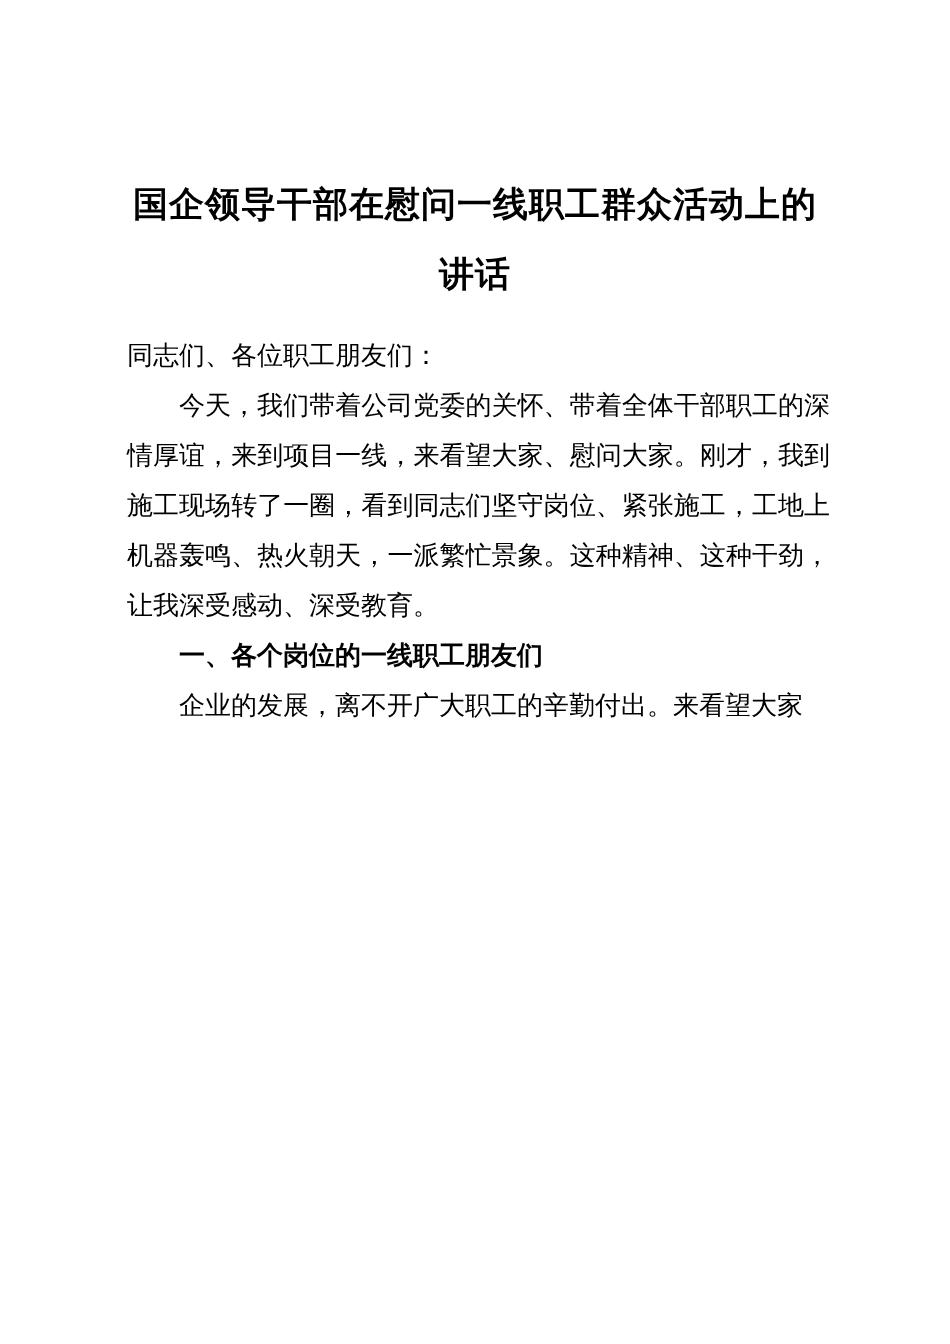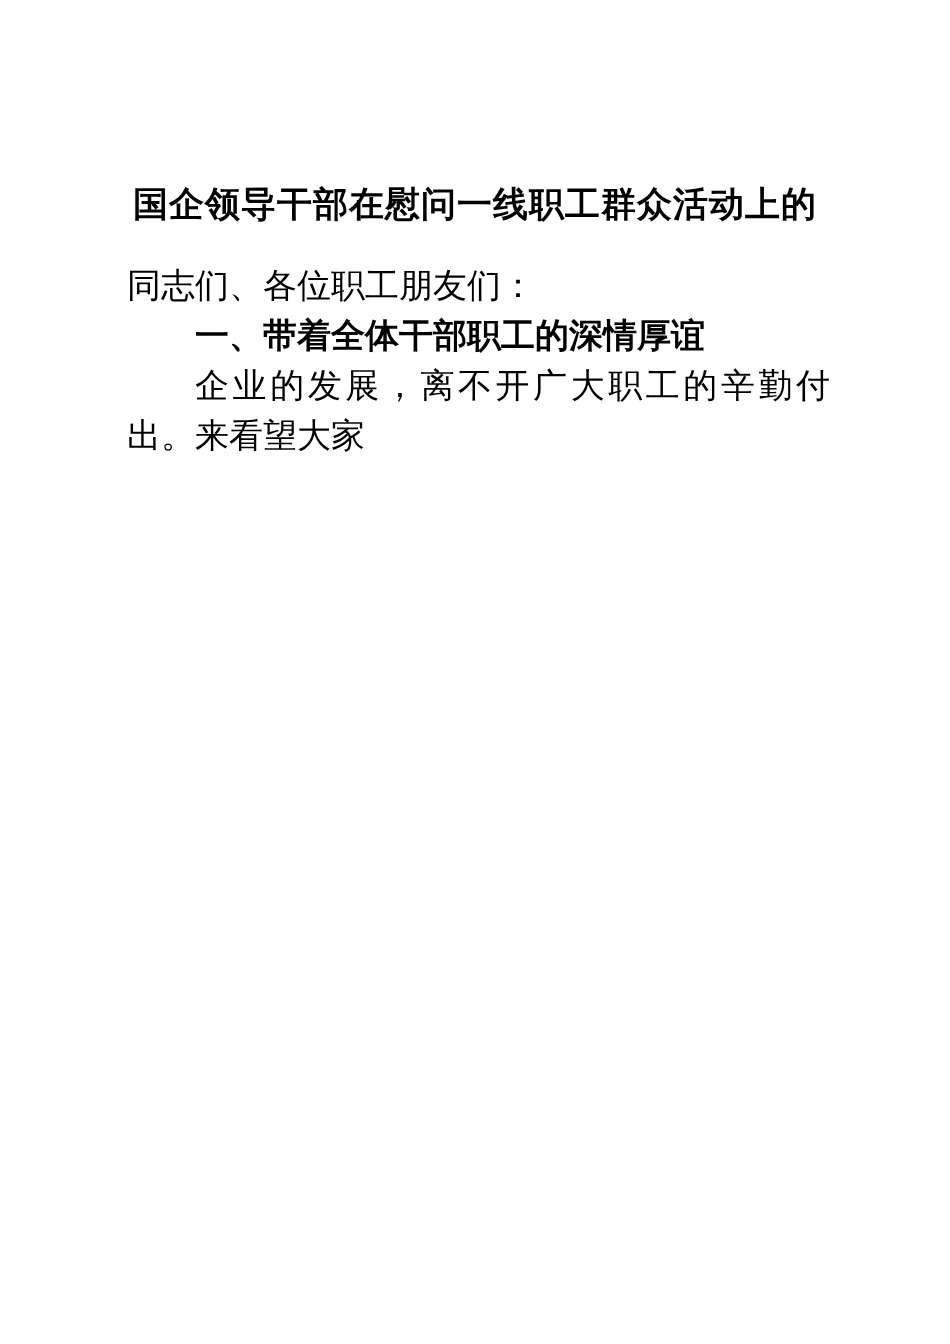--- a/index.html
+++ b/index.html
@@ -27,21 +27,21 @@
     line-height: 70px;
     font-weight: 700;
     letter-spacing: 1px;
   }
   .title-line {
     display: block;
   }
   .content {
     margin: 21px 0 0 127px;
     width: 703px;
-    font-size: 34px;
+    font-size: 26px;
     line-height: 50px;
     text-align: justify;
   }
   .content p {
     margin: 0;
     padding: 0;
     text-indent: 2em;
   }
   .content p.salutation {
     text-indent: 0;
@@ -50,26 +50,28 @@
     font-weight: 700;
   }
 </style>
 </head>
 <body>
 
 <div class="page">
 
   <h1 class="title">
     <span class="title-line">国企领导干部在慰问一线职工群众活动上的</span>
+    <span class="title-line">讲话</span>
   </h1>
 
   <div class="content">
     <p class="salutation">同志们、各位职工朋友们：</p>
 
+    <p class="para">今天，我们带着公司党委的关怀、带着全体干部职工的深情厚谊，来到项目一线，来看望大家、慰问大家。刚才，我到施工现场转了一圈，看到同志们坚守岗位、紧张施工，工地上机器轰鸣、热火朝天，一派繁忙景象。这种精神、这种干劲，让我深受感动、深受教育。</p>
 
 
 
-    <p class="para heading">一、带着全体干部职工的深情厚谊</p>
+    <p class="para heading">一、各个岗位的一线职工朋友们</p>
 
     <p class="para">企业的发展，离不开广大职工的辛勤付出。来看望大家</p>
   </div>
 
 </div>
 
 </body></html>

